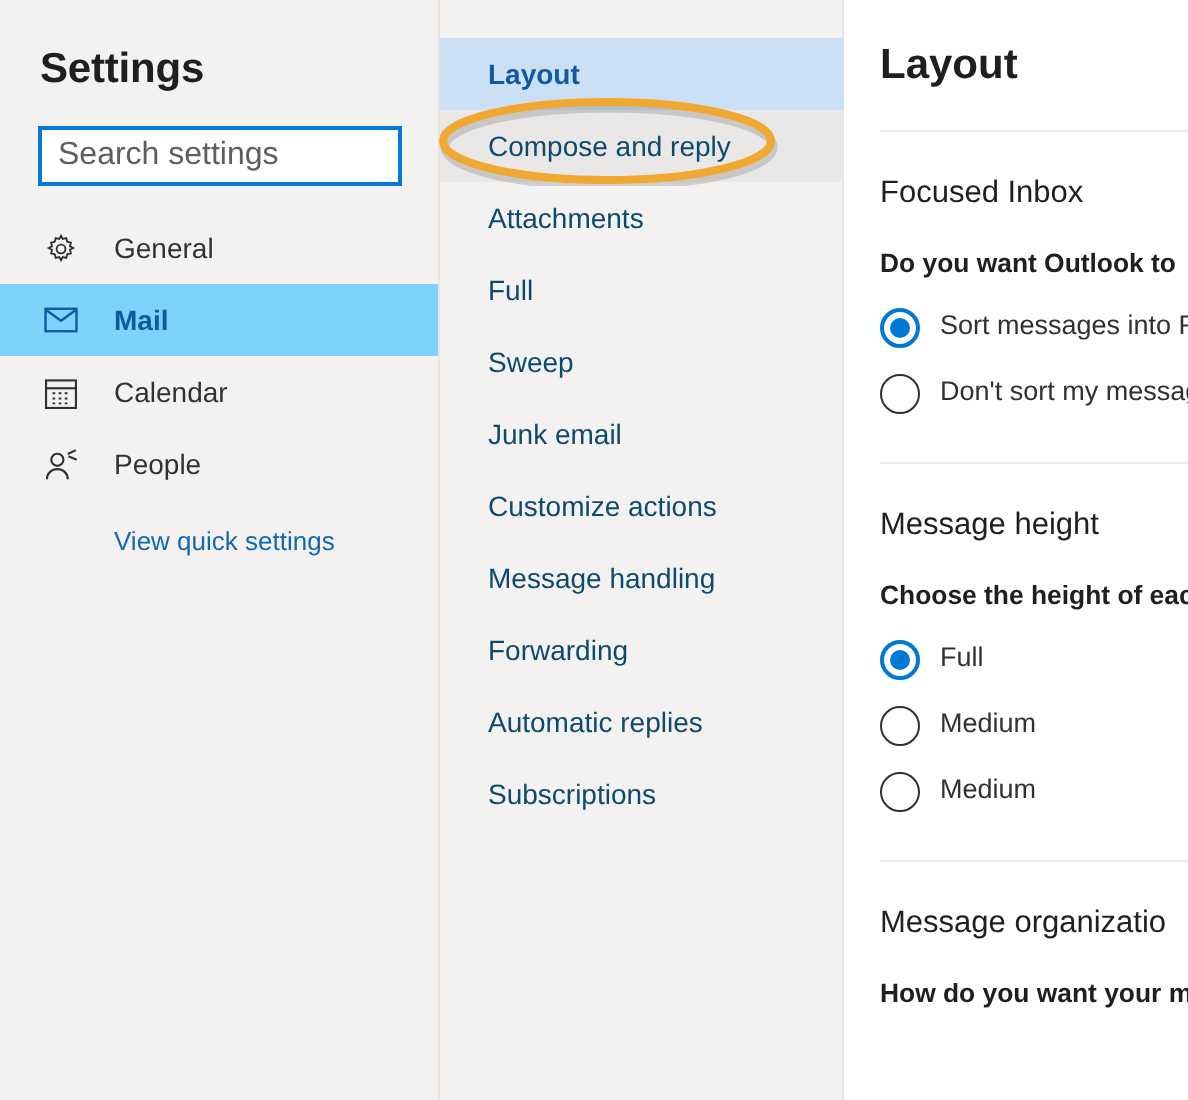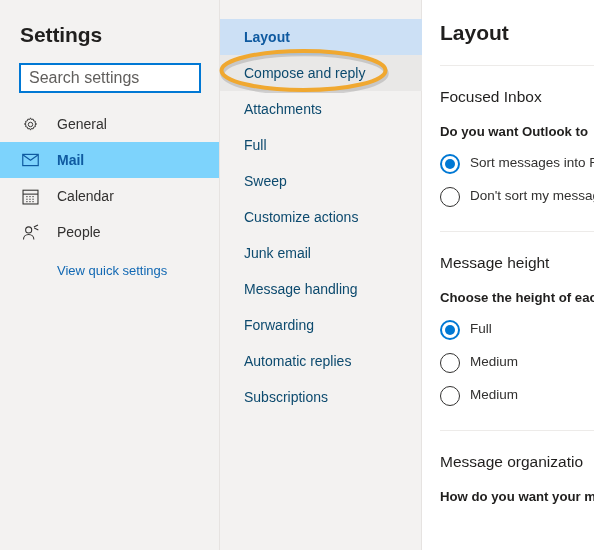--- a/index.html
+++ b/index.html
@@ -295,22 +295,22 @@
 
     <div class="quick-settings">View quick settings</div>
   </div>
 
   <div class="midcol">
     <div class="mid-item selected">Layout</div>
     <div class="mid-item hovered">Compose and reply</div>
     <div class="mid-item">Attachments</div>
     <div class="mid-item">Full</div>
     <div class="mid-item">Sweep</div>
+    <div class="mid-item">Junk email</div>
     <div class="mid-item">Customize actions</div>
-    <div class="mid-item">Junk email</div>
     <div class="mid-item">Message handling</div>
     <div class="mid-item">Forwarding</div>
     <div class="mid-item">Automatic replies</div>
     <div class="mid-item">Subscriptions</div>
   </div>
 
   <div class="rightpanel">
     <div class="panel-title">Layout</div>
     <div class="rule"></div>
 

